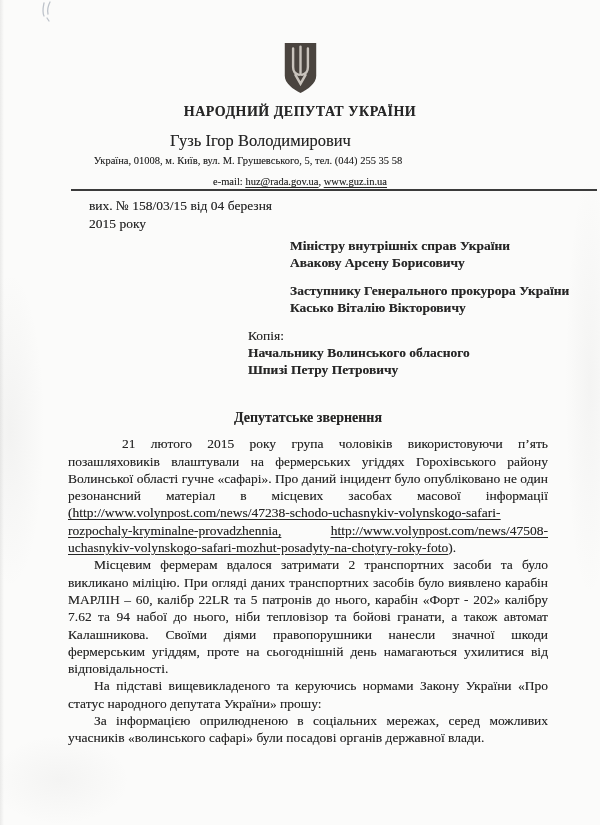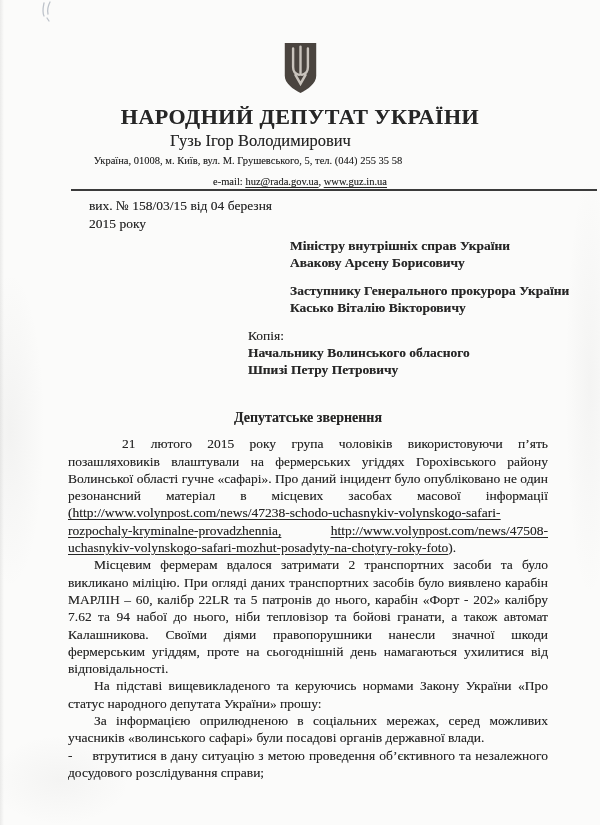--- a/index.html
+++ b/index.html
@@ -21,21 +21,21 @@
   .smudge.s2{left:-10px;top:735px;width:140px;height:90px;
     background:radial-gradient(ellipse at center,rgba(110,110,110,.05),rgba(110,110,110,0) 70%);}
   .smudge.s3{right:-15px;top:170px;width:50px;height:430px;
     background:radial-gradient(ellipse at center,rgba(110,110,110,.05),rgba(110,110,110,0) 70%);}
   
   .pen-mark{position:absolute;left:36px;top:1px;opacity:.55;}
   
   .emblem{position:absolute;left:282px;top:41px;width:37px;height:54px;}
   .emblem svg{display:block;width:100%;height:100%;}
   .org-title{position:absolute;left:0;top:104px;width:600px;text-align:center;
-    font-weight:bold;font-size:22px;letter-spacing:.5px;white-space:nowrap;}
+    font-weight:bold;font-size:14px;letter-spacing:.5px;white-space:nowrap;}
   .person-name{position:absolute;left:0;top:131px;width:521px;text-align:center;
     font-size:16.5px;white-space:nowrap;}
   .address-line{position:absolute;left:0;top:155px;width:496px;text-align:center;
     font-size:10.5px;white-space:nowrap;}
   .contact-line{position:absolute;left:0;top:176px;width:600px;text-align:center;
     font-size:10.5px;white-space:nowrap;}
   .contact-line .u{text-decoration:underline;text-underline-offset:2px;}
   .rule{position:absolute;left:71px;top:189px;width:526px;height:2px;
     background:#3b3b3b;border:none;margin:0;}
   
@@ -123,16 +123,15 @@
     <p class="para indent1"><span>21 лютого 2015 року група чоловіків використовуючи п’ять позашляховиків влаштували на фермерських угіддях Горохівського району Волинської області гучне «сафарі». Про даний інцидент було опубліковано не один резонансний матеріал в місцевих засобах масової інформації</span>
       <span class="doc-link">(http://www.volynpost.com/news/47238-schodo-uchasnykiv-volynskogo-safari-rozpochaly-kryminalne-provadzhennia,</span>
       <span class="doc-link">http://www.volynpost.com/news/47508-uchasnykiv-volynskogo-safari-mozhut-posadyty-na-chotyry-roky-foto</span><span>).</span></p>
 
     <p class="para indent2">Місцевим фермерам вдалося затримати 2 транспортних засоби та було викликано міліцію. При огляді даних транспортних засобів було виявлено карабін МАРЛІН – 60, калібр 22LR та 5 патронів до нього, карабін «Форт - 202» калібру 7.62 та 94 набої до нього, ніби тепловізор та бойові гранати, а також автомат Калашникова. Своїми діями правопорушники нанесли значної шкоди фермерським угіддям, проте на сьогоднішній день намагаються ухилитися від відповідальності.</p>
 
     <p class="para indent2">На підставі вищевикладеного та керуючись нормами Закону України «Про статус народного депутата України» прошу:</p>
 
     <p class="para indent2">За інформацією оприлюдненою в соціальних мережах, серед можливих учасників «волинського сафарі» були посадові органів державної влади.</p>
 
-    <p class="para"><span>-</span><span class="dash-gap"></span><span>втрутитися в дану ситуацію з метою проведення об’єктивного та незалежного досудового розслідування справи;</span></p>
   </div>
 
 </div>
 
 </body></html>

